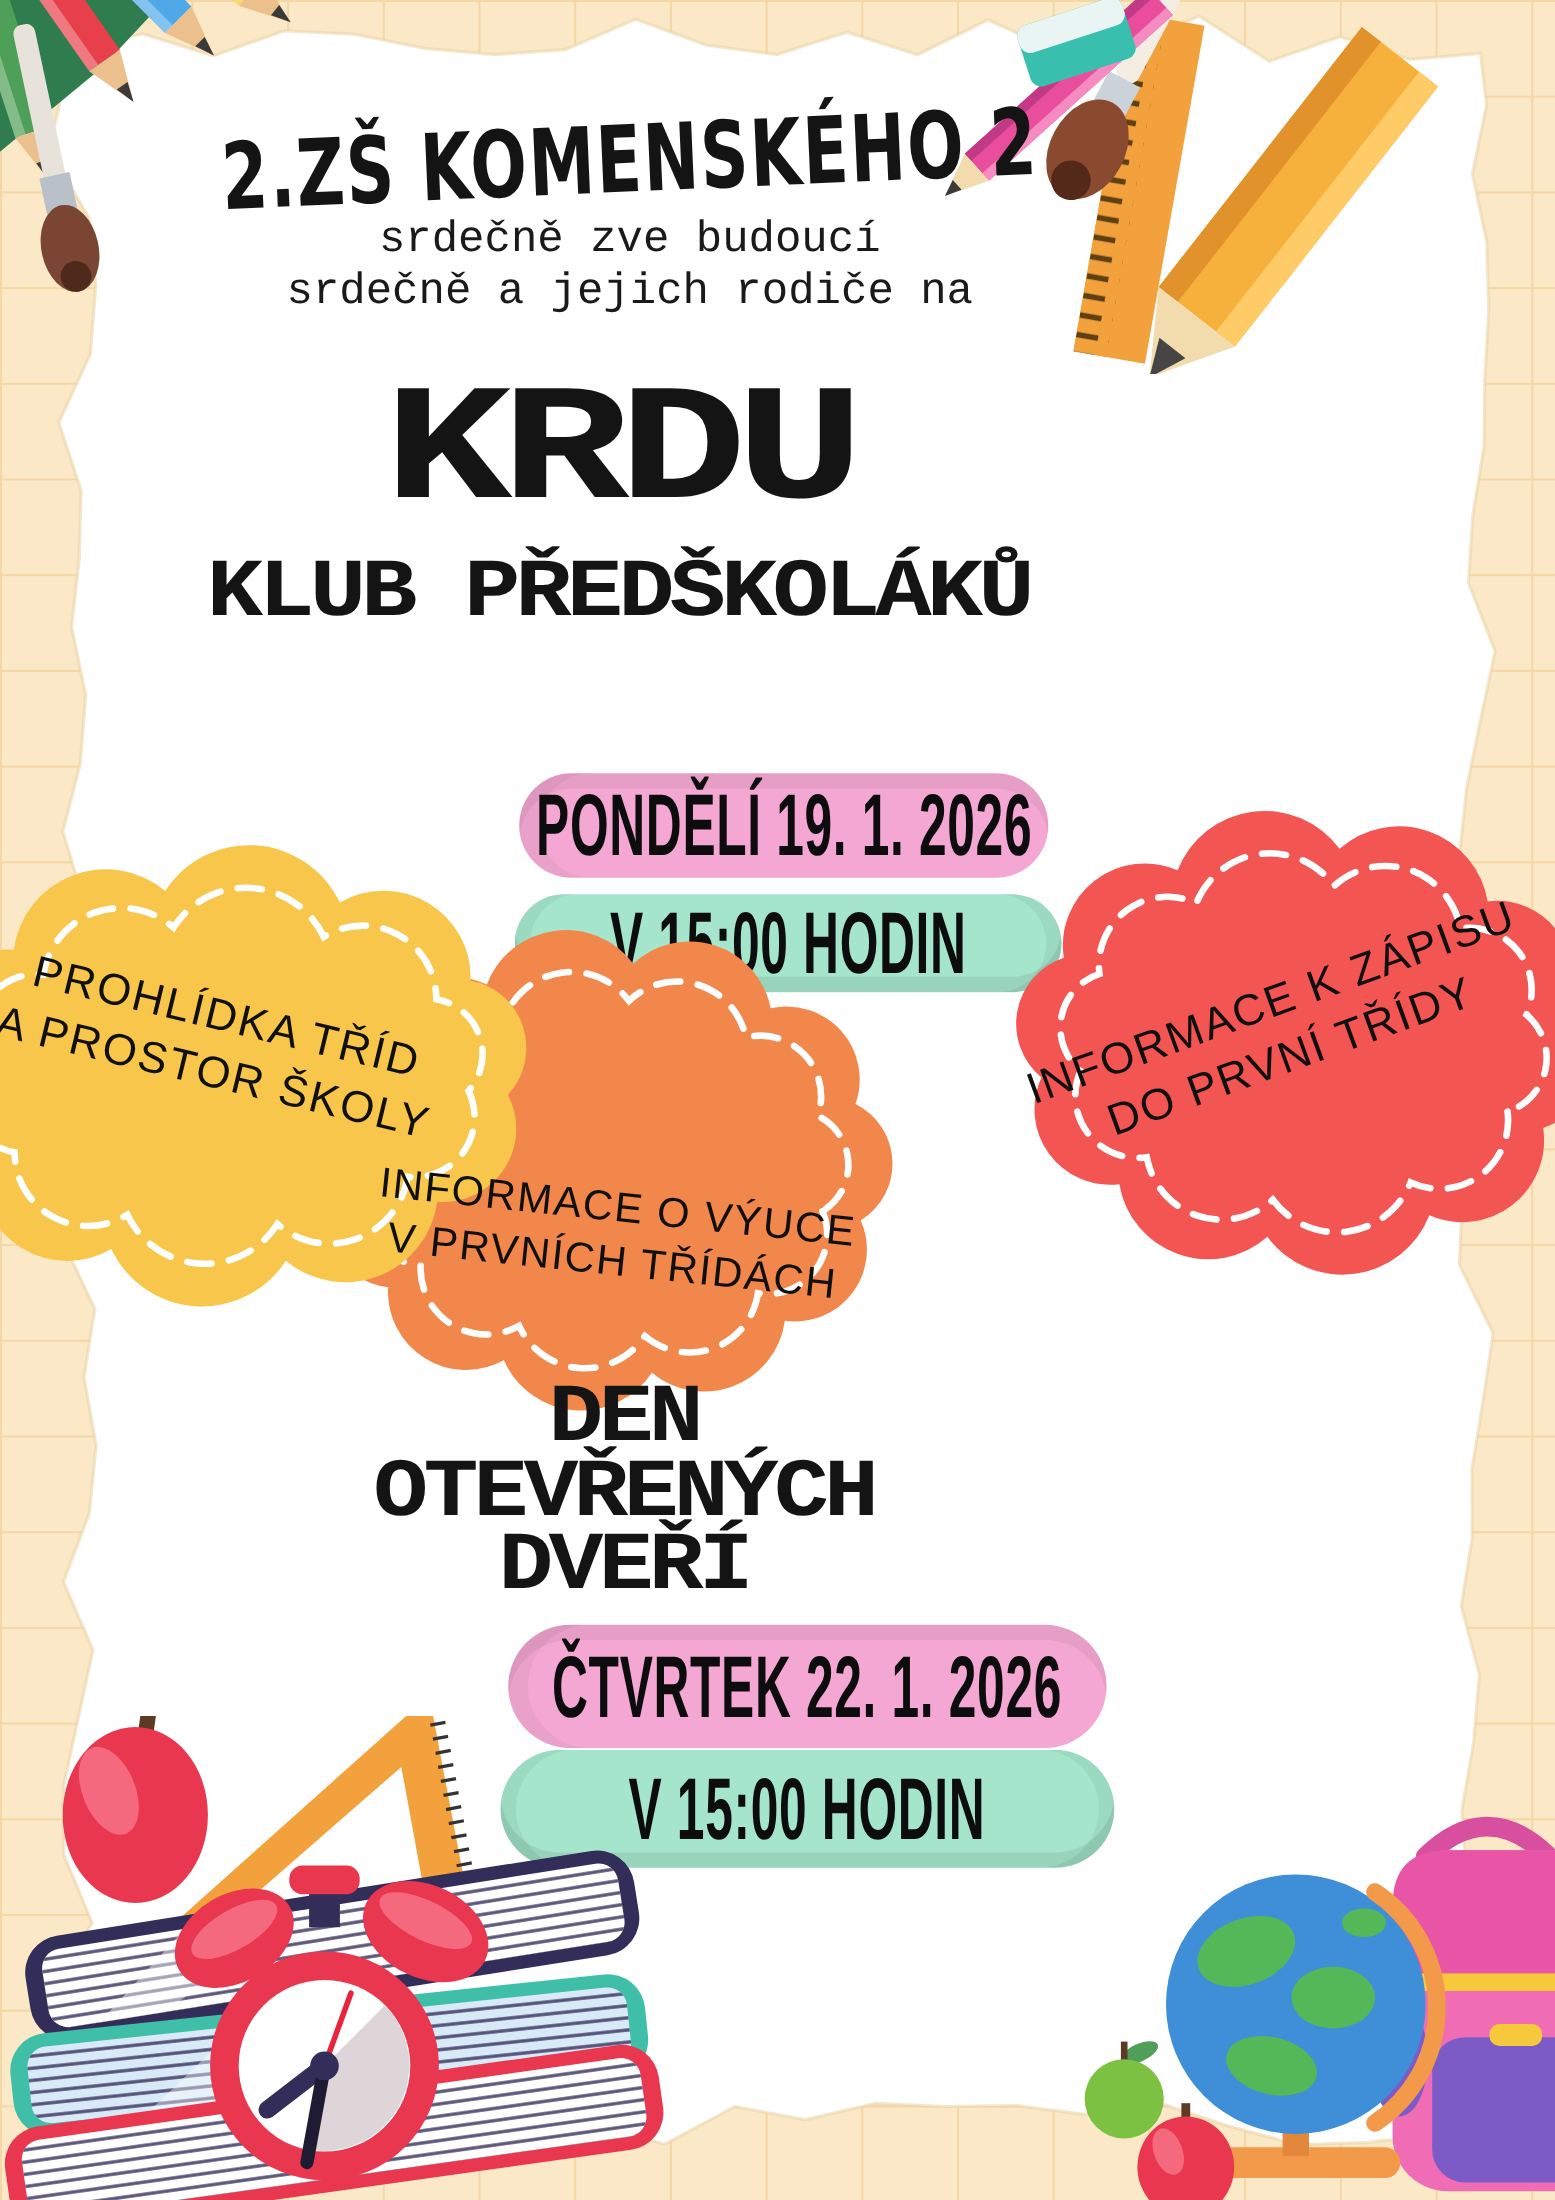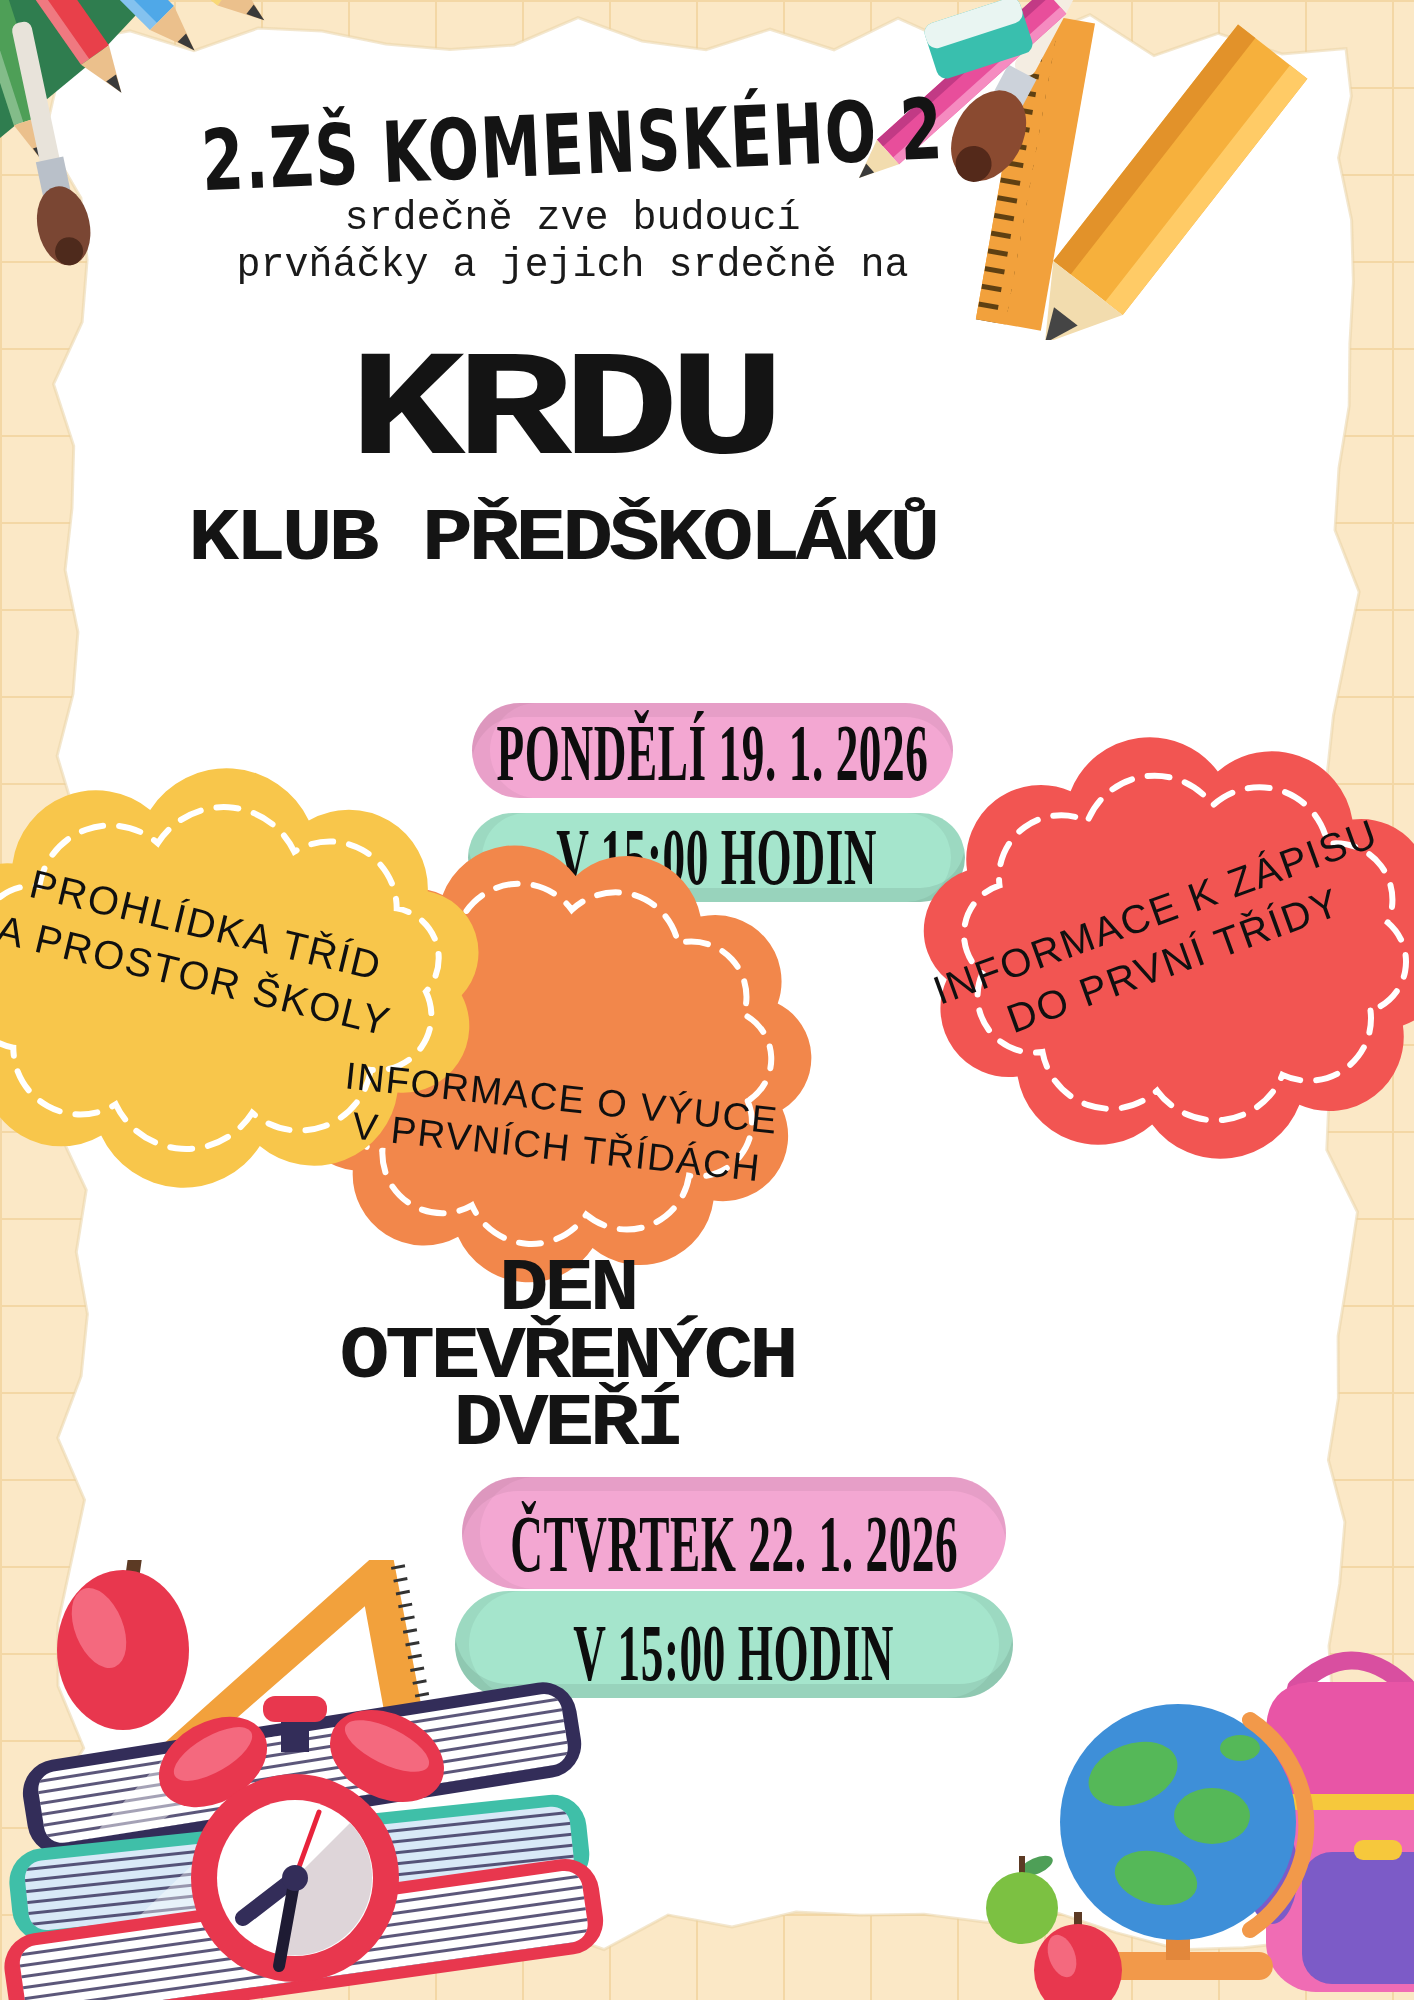--- a/index.html
+++ b/index.html
@@ -23,21 +23,21 @@
     transform:rotate(-2.5deg) scale(0.72,1);letter-spacing:2px;color:#141414;
   }
   .invite{font-size:40px;line-height:1.17;margin-top:2px;color:#1a1a1a;font-family:Liberation Mono, monospace;}
 
   .club-block{position:absolute;left:0;top:338px;width:1124px;text-align:center;}
   .krdu{font-family:"Liberation Mono",monospace;font-weight:bold;font-size:150px;line-height:1;
         letter-spacing:-8px;transform:scale(1.30,1);}
   .klub{font-family:"Liberation Mono",monospace;font-weight:bold;font-size:75px;line-height:1;
         letter-spacing:-4px;margin-top:14px;transform:scale(1.14,1);}
 
-  .pill{position:absolute;display:flex;align-items:flex-end;justify-content:center;border-radius:60px;font-family:Liberation Serif, serif;}
+  .pill{position:absolute;display:flex;align-items:center;justify-content:center;border-radius:60px;}
   .pill .t{font-weight:bold;font-size:78px;letter-spacing:1px;white-space:nowrap;
            transform:scale(0.58,1.02);color:#0d0d0d;}
   .pill-pink{background:var(--pink,#F3A7D2);
              box-shadow:inset 0 14px 0 rgba(0,0,0,0.05), inset 18px 0 0 rgba(0,0,0,0.04);}
   .pill-mint{background:var(--mint,#A5E5CC);
              box-shadow:inset 0 -14px 0 rgba(0,0,0,0.08), inset 14px 0 0 rgba(0,0,0,0.05),
                         inset -14px 0 0 rgba(0,0,0,0.05);}
   #pill-date1{left:472px;top:703px;width:481px;height:95px;}
   #pill-time1{left:468px;top:813px;width:497px;height:89px;}
   #pill-date2{left:462px;top:1477px;width:544px;height:112px;}
@@ -144,21 +144,21 @@
     <g transform="translate(92,26) rotate(-18)">
       <rect x="0" y="0" width="100" height="58" rx="10" fill="#39BFAE"></rect>
       <rect x="0" y="0" width="100" height="26" rx="10" fill="#E9F5F2"></rect>
     </g>
   </svg>
 
   <div class="header">
     <div class="school">2.ZŠ KOMENSKÉHO 2</div>
     <div class="invite">
       <div>srdečně zve budoucí</div>
-      <div>prvňáčky a jejich srdečně na</div>
+      <div>srdečně a jejich rodiče na</div>
     </div>
   </div>
 
   <div class="club-block">
     <div class="krdu">KRDU</div>
     <div class="klub">KLUB PŘEDŠKOLÁKŮ</div>
   </div>
 
   <div id="pill-date1" class="pill pill-pink">
     <span class="t">PONDĚLÍ 19. 1. 2026</span>

